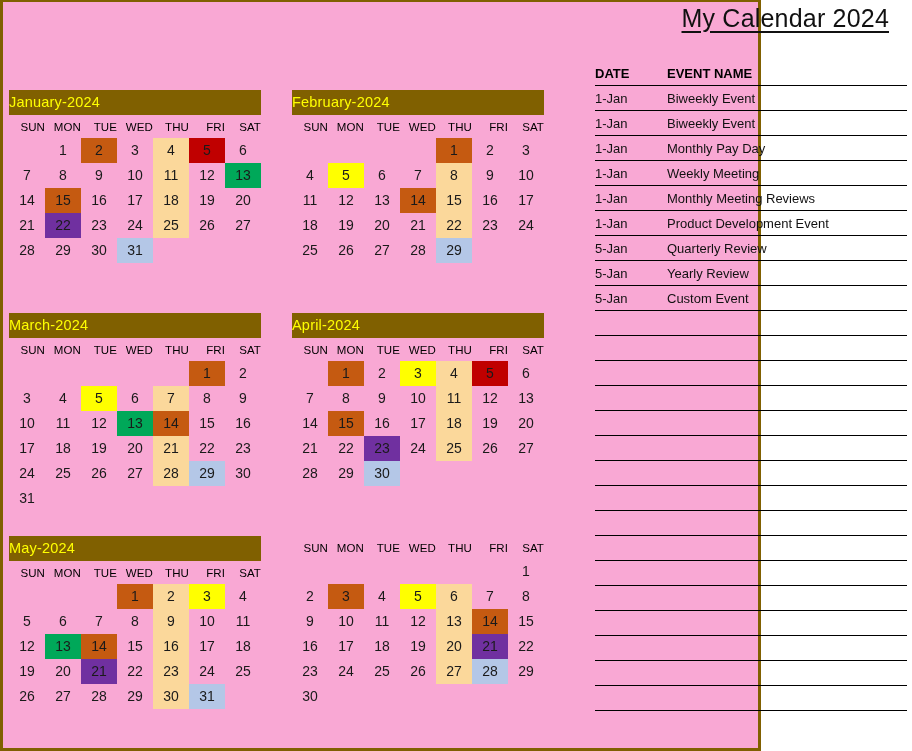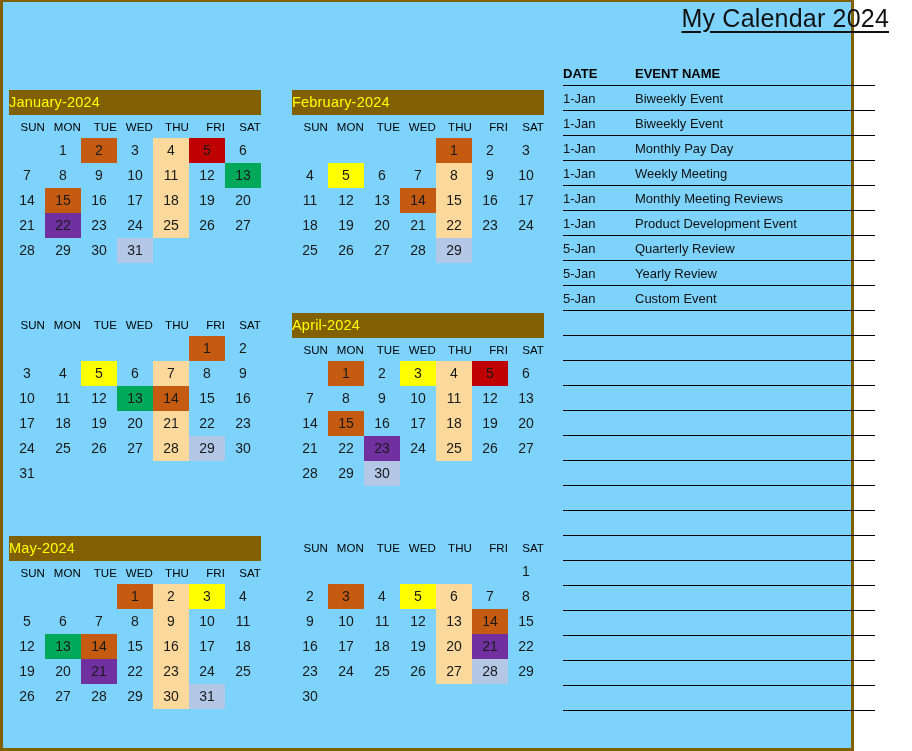--- a/index.html
+++ b/index.html
@@ -7,23 +7,23 @@
   body {
     width: 912px;
     height: 751px;
     background: #ffffff;
     font-family: "Liberation Sans", sans-serif;
     overflow: hidden;
   }
 
   #page {
     position: relative;
-    width: 854px;
+    width: 761px;
     height: 751px;
-    background: #7dd3fc;
+    background: #f9a8d4;
     border: 3px solid #806000;
     border-top-width: 2px;
   }
 
   
   #title-area {
     position: absolute;
     left: 0; top: 2px;
     width: 900px;
     text-align: right;
@@ -91,21 +91,21 @@
   td.bg-red    { background: #c00000; color: #ffffff; }
   td.bg-green  { background: #00a859; color: #ffffff; }
   td.bg-purple { background: #7030a0; color: #ffffff; }
   td.bg-blue   { background: #b4c7e7; color: #1a1a1a; }
   td.bg-yellow { background: #ffff00; color: #1a1a1a; }
   td.empty     { background: transparent; }
 
   
   #events {
     position: absolute;
-    left: 560px;
+    left: 592px;
     top: 62px;
     width: 312px;
   }
   table.events-grid {
     width: 100%;
     border-collapse: collapse;
     table-layout: fixed;
   }
   table.events-grid th {
     font-size: 13px;
@@ -282,20 +282,21 @@
                 <td class="empty"></td>
                 <td class="empty"></td>
                 <td class="empty"></td>
               </tr>
             </tbody>
           </table>
         </div>
       </div>
       <div class="cal-row">
         <div class="month">
+          <div class="month-header">March-2024</div>
           <table class="month-grid">
             <thead>
               <tr>
                 <th>SUN</th>
                 <th>MON</th>
                 <th>TUE</th>
                 <th>WED</th>
                 <th>THU</th>
                 <th>FRI</th>
                 <th>SAT</th>

